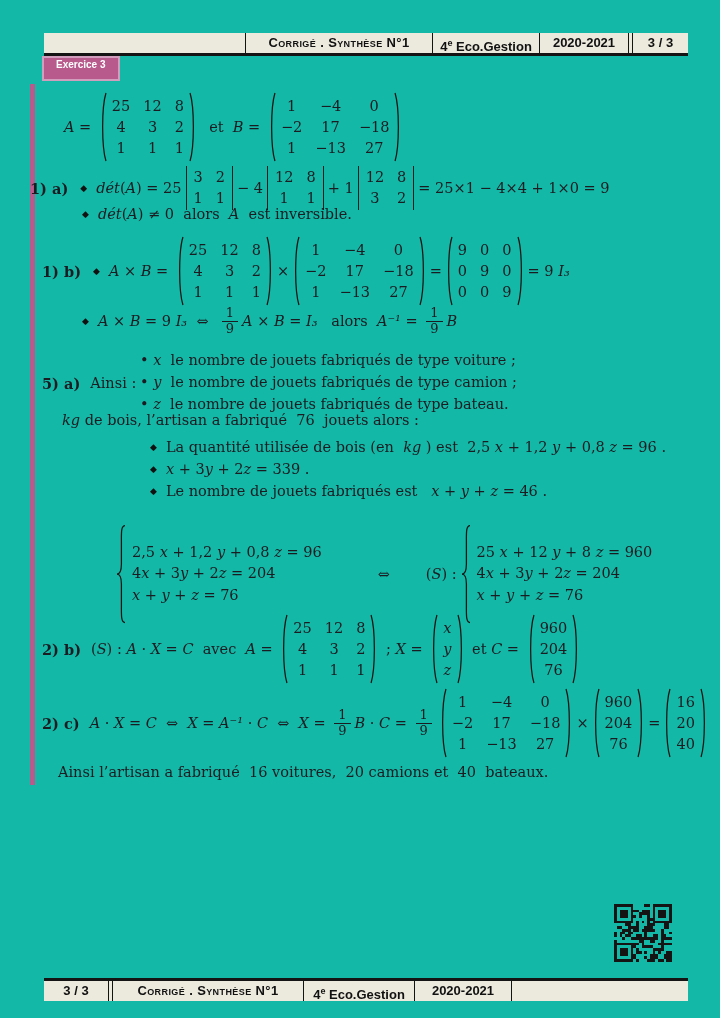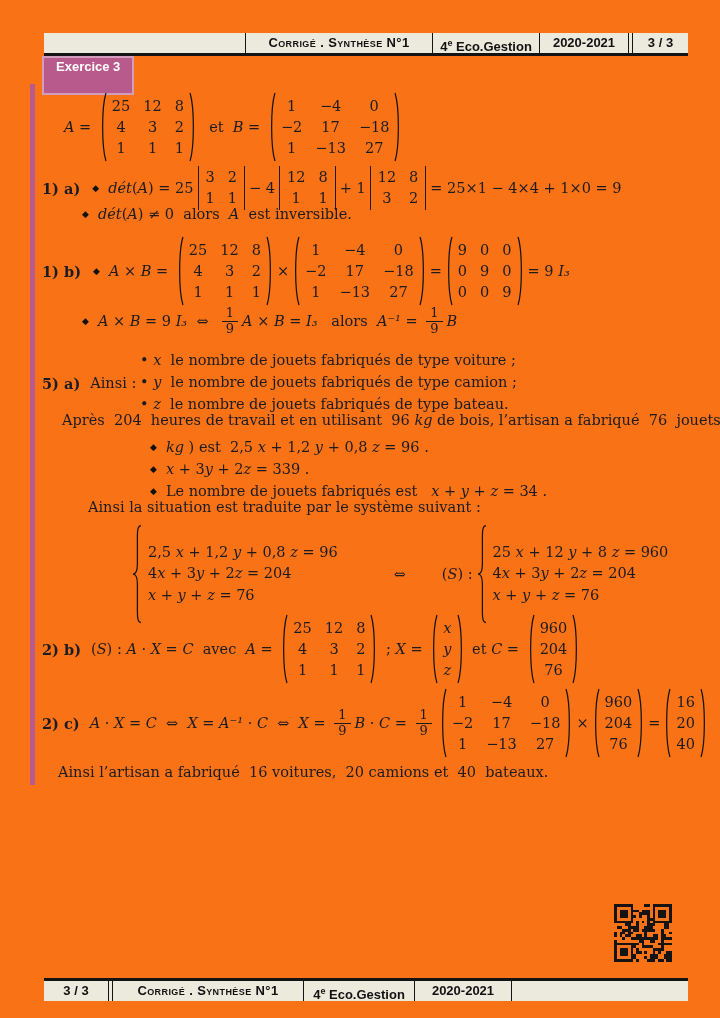--- a/index.html
+++ b/index.html
@@ -1,18 +1,18 @@
 <!DOCTYPE html>
 <html><head>
 <meta charset="utf-8">
 <style>
   html,body{margin:0;padding:0;background:#888;}
   .page{
     position:relative; width:720px; height:1018px; margin:0 auto;
-    background:#f97316; overflow:hidden;
+    background:#14b8a6; overflow:hidden;
     font-family:"DejaVu Serif", serif; color:#1b1b22;
   }
   
   .band{
     position:absolute; left:44px; width:644px; height:20px;
     background:var(--beige,#ece9dd);
     display:flex; align-items:stretch;
     font-family:"Liberation Sans", sans-serif; font-weight:bold;
     font-size:13px; color:#111; line-height:20px; white-space:nowrap;
   }
@@ -28,24 +28,24 @@
   .h-grade{ width:106px; }
   .h-year { width:88px;  }
   .h-page { flex:1; }
   .f-page { width:64px;  }
   .f-title{ width:190px; }
   .f-grade{ width:110px; }
   .f-year { width:96px;  }
   .f-blank{ flex:1; }
   
   .badge{
-    position:absolute; left:42px; top:56px; padding:1px 12px 19px 12px;
+    position:absolute; left:42px; top:56px; padding:1px 12px 9px 12px;
     background:var(--accent,#b85a8c); border:2px solid #d29ebd;
     color:#fff; font-family:"Liberation Sans", sans-serif;
-    font-weight:bold; font-size:13px;
+    font-weight:bold; font-size:10px;
   }
   .sidebar-rule{
     position:absolute; left:30px; top:84px; width:5px; height:701px;
     background:var(--accent,#b85a8c);
   }
   
   .block{ position:absolute; }
   .mline{
     display:flex; align-items:center; flex-wrap:nowrap;
     white-space:pre; font-size:14.5px;
@@ -103,21 +103,21 @@
       <div class="mline"><span class="ti">A</span><span class="tm"> = </span><span class="mat"><span class="pwrap"><svg viewBox="0 0 10 100" preserveAspectRatio="none">
               <path d="M8.5 1.5 C2.2 22 2.2 78 8.5 98.5" fill="none" stroke="#141414" stroke-width="1.25" vector-effect="non-scaling-stroke"></path>
             </svg></span><span class="cells" style="grid-template-columns: repeat(3, auto);"><span class="tm">25</span><span class="tm">12</span><span class="tm">8</span><span class="tm">4</span><span class="tm">3</span><span class="tm">2</span><span class="tm">1</span><span class="tm">1</span><span class="tm">1</span></span><span class="pwrap"><svg viewBox="0 0 10 100" preserveAspectRatio="none">
               <path d="M1.5 1.5 C7.8 22 7.8 78 1.5 98.5" fill="none" stroke="#141414" stroke-width="1.25" vector-effect="non-scaling-stroke"></path>
             </svg></span></span><span class="tm">  et  </span><span class="ti">B</span><span class="tm"> = </span><span class="mat"><span class="pwrap"><svg viewBox="0 0 10 100" preserveAspectRatio="none">
               <path d="M8.5 1.5 C2.2 22 2.2 78 8.5 98.5" fill="none" stroke="#141414" stroke-width="1.25" vector-effect="non-scaling-stroke"></path>
             </svg></span><span class="cells" style="grid-template-columns: repeat(3, auto);"><span class="tm">1</span><span class="tm">−4</span><span class="tm">0</span><span class="tm">−2</span><span class="tm">17</span><span class="tm">−18</span><span class="tm">1</span><span class="tm">−13</span><span class="tm">27</span></span><span class="pwrap"><svg viewBox="0 0 10 100" preserveAspectRatio="none">
               <path d="M1.5 1.5 C7.8 22 7.8 78 1.5 98.5" fill="none" stroke="#141414" stroke-width="1.25" vector-effect="non-scaling-stroke"></path>
             </svg></span></span></div>
     </div>
-  <div class="block" style="left:42px; top:166px;">
+  <div class="block" style="left:30px; top:166px;">
       <div class="mline"><span class="tb tm">1) a)</span><span class="dia">◆</span><span class="ti">dét</span><span class="tm">(</span><span class="ti">A</span><span class="tm">) = 25</span><span class="mat"><span class="cells bars" style="grid-template-columns: repeat(2, auto);"><span class="tm">3</span><span class="tm">2</span><span class="tm">1</span><span class="tm">1</span></span></span><span class="tm">− 4</span><span class="mat"><span class="cells bars" style="grid-template-columns: repeat(2, auto);"><span class="tm">12</span><span class="tm">8</span><span class="tm">1</span><span class="tm">1</span></span></span><span class="tm">+ 1</span><span class="mat"><span class="cells bars" style="grid-template-columns: repeat(2, auto);"><span class="tm">12</span><span class="tm">8</span><span class="tm">3</span><span class="tm">2</span></span></span><span class="tm">= 25×1 − 4×4 + 1×0 = 9</span></div>
     </div>
   <div class="block" style="left:80px; top:206px;">
       <div class="mline"><span class="dia">◆</span><span class="ti">dét</span><span class="tm">(</span><span class="ti">A</span><span class="tm">) ≠ 0  alors  </span><span class="ti">A</span><span class="tm">  est inversible.</span></div>
     </div>
   <div class="block" style="left:42px; top:236px;">
       <div class="mline"><span class="tb tm">1) b)</span><span class="dia">◆</span><span class="ti">A</span><span class="tm"> × </span><span class="ti">B</span><span class="tm"> = </span><span class="mat"><span class="pwrap"><svg viewBox="0 0 10 100" preserveAspectRatio="none">
               <path d="M8.5 1.5 C2.2 22 2.2 78 8.5 98.5" fill="none" stroke="#141414" stroke-width="1.25" vector-effect="non-scaling-stroke"></path>
             </svg></span><span class="cells" style="grid-template-columns: repeat(3, auto);"><span class="tm">25</span><span class="tm">12</span><span class="tm">8</span><span class="tm">4</span><span class="tm">3</span><span class="tm">2</span><span class="tm">1</span><span class="tm">1</span><span class="tm">1</span></span><span class="pwrap"><svg viewBox="0 0 10 100" preserveAspectRatio="none">
               <path d="M1.5 1.5 C7.8 22 7.8 78 1.5 98.5" fill="none" stroke="#141414" stroke-width="1.25" vector-effect="non-scaling-stroke"></path>
@@ -138,35 +138,32 @@
   <div class="block q2a" style="left:42px; top:350px;">
     <div class="mline lab"><span class="tb tm">5) a)</span><span class="tm">Ainsi :</span></div>
     <div class="items">
       <div class="mline"><span class="tm">• </span><span class="ti">x</span><span class="tm">  le nombre de jouets fabriqués de type voiture ;</span></div>
       <div class="mline"><span class="tm">• </span><span class="ti">y</span><span class="tm">  le nombre de jouets fabriqués de type camion ;</span></div>
       <div class="mline"><span class="tm">• </span><span class="ti">z</span><span class="tm">  le nombre de jouets fabriqués de type bateau.</span></div>
     </div>
   </div>
 
   <div class="block" style="left:62px;  top:412px;">
-      <div class="mline"><span class="tm">Après  204  heures de travail et en utilisant  96 </span><span class="ti">kg</span><span class="tm"> de bois, l’artisan a fabriqué  76  jouets alors :</span></div>
+      <div class="mline"><span class="ti">kg</span><span class="tm"> de bois, l’artisan a fabriqué  76  jouets alors :</span></div>
     </div>
   <div class="block" style="left:148px; top:439px;">
-      <div class="mline"><span class="dia">◆</span><span class="ti">kg</span><span class="tm"> ) est  2,5 </span><span class="ti">x</span><span class="tm"> + 1,2 </span><span class="ti">y</span><span class="tm"> + 0,8 </span><span class="ti">z</span><span class="tm"> = 96 .</span></div>
+      <div class="mline"><span class="dia">◆</span><span class="tm">La quantité utilisée de bois (en  </span><span class="ti">kg</span><span class="tm"> ) est  2,5 </span><span class="ti">x</span><span class="tm"> + 1,2 </span><span class="ti">y</span><span class="tm"> + 0,8 </span><span class="ti">z</span><span class="tm"> = 96 .</span></div>
     </div>
   <div class="block" style="left:148px; top:461px;">
       <div class="mline"><span class="dia">◆</span><span class="ti">x</span><span class="tm"> + 3</span><span class="ti">y</span><span class="tm"> + 2</span><span class="ti">z</span><span class="tm"> = 339 .</span></div>
     </div>
   <div class="block" style="left:148px; top:483px;">
-      <div class="mline"><span class="dia">◆</span><span class="tm">Le nombre de jouets fabriqués est   </span><span class="ti">x</span><span class="tm"> + </span><span class="ti">y</span><span class="tm"> + </span><span class="ti">z</span><span class="tm"> = 34 .</span></div>
-    </div>
-  <div class="block" style="left:88px;  top:499px;">
-      <div class="mline"><span class="tm">Ainsi la situation est traduite par le système suivant :</span></div>
-    </div>
-  <div class="block" style="left:128px; top:524px;text-align:right;">
+      <div class="mline"><span class="dia">◆</span><span class="tm">Le nombre de jouets fabriqués est   </span><span class="ti">x</span><span class="tm"> + </span><span class="ti">y</span><span class="tm"> + </span><span class="ti">z</span><span class="tm"> = 46 .</span></div>
+    </div>
+  <div class="block" style="left:112px; top:524px;text-align:right;">
       <div class="mline"><span class="sys"><span class="bwrap"><svg viewBox="0 0 10 100" preserveAspectRatio="none">
               <path d="M9 1.5 C5 1.5 5.4 9 5.4 17 L5.4 40 C5.4 48 3 50 1 50 C3 50 5.4 52 5.4 60 L5.4 83 C5.4 91 5 98.5 9 98.5" fill="none" stroke="#141414" stroke-width="1.25" vector-effect="non-scaling-stroke"></path>
             </svg></span><span class="srows"><div class="srow"><span class="tm">2,5 </span><span class="ti">x</span><span class="tm"> + 1,2 </span><span class="ti">y</span><span class="tm"> + 0,8 </span><span class="ti">z</span><span class="tm"> = 96</span></div><div class="srow"><span class="tm">4</span><span class="ti">x</span><span class="tm"> + 3</span><span class="ti">y</span><span class="tm"> + 2</span><span class="ti">z</span><span class="tm"> = 204</span></div><div class="srow"><span class="ti">x</span><span class="tm"> + </span><span class="ti">y</span><span class="tm"> + </span><span class="ti">z</span><span class="tm"> = 76</span></div></span></span><span style="width: 52px;"></span><span class="tm">⇔</span><span style="width: 36px;"></span><span class="tm">(</span><span class="ti">S</span><span class="tm">) :</span><span class="sys"><span class="bwrap"><svg viewBox="0 0 10 100" preserveAspectRatio="none">
               <path d="M9 1.5 C5 1.5 5.4 9 5.4 17 L5.4 40 C5.4 48 3 50 1 50 C3 50 5.4 52 5.4 60 L5.4 83 C5.4 91 5 98.5 9 98.5" fill="none" stroke="#141414" stroke-width="1.25" vector-effect="non-scaling-stroke"></path>
             </svg></span><span class="srows"><div class="srow"><span class="tm">25 </span><span class="ti">x</span><span class="tm"> + 12 </span><span class="ti">y</span><span class="tm"> + 8 </span><span class="ti">z</span><span class="tm"> = 960</span></div><div class="srow"><span class="tm">4</span><span class="ti">x</span><span class="tm"> + 3</span><span class="ti">y</span><span class="tm"> + 2</span><span class="ti">z</span><span class="tm"> = 204</span></div><div class="srow"><span class="ti">x</span><span class="tm"> + </span><span class="ti">y</span><span class="tm"> + </span><span class="ti">z</span><span class="tm"> = 76</span></div></span></span></div>
     </div>
   <div class="block" style="left:42px;  top:614px;">
       <div class="mline"><span class="tb tm">2) b)</span><span class="tm">(</span><span class="ti">S</span><span class="tm">) : </span><span class="ti">A</span><span class="tm"> · </span><span class="ti">X</span><span class="tm"> = </span><span class="ti">C</span><span class="tm">  avec  </span><span class="ti">A</span><span class="tm"> = </span><span class="mat"><span class="pwrap"><svg viewBox="0 0 10 100" preserveAspectRatio="none">
               <path d="M8.5 1.5 C2.2 22 2.2 78 8.5 98.5" fill="none" stroke="#141414" stroke-width="1.25" vector-effect="non-scaling-stroke"></path>
             </svg></span><span class="cells" style="grid-template-columns: repeat(3, auto);"><span class="tm">25</span><span class="tm">12</span><span class="tm">8</span><span class="tm">4</span><span class="tm">3</span><span class="tm">2</span><span class="tm">1</span><span class="tm">1</span><span class="tm">1</span></span><span class="pwrap"><svg viewBox="0 0 10 100" preserveAspectRatio="none">

